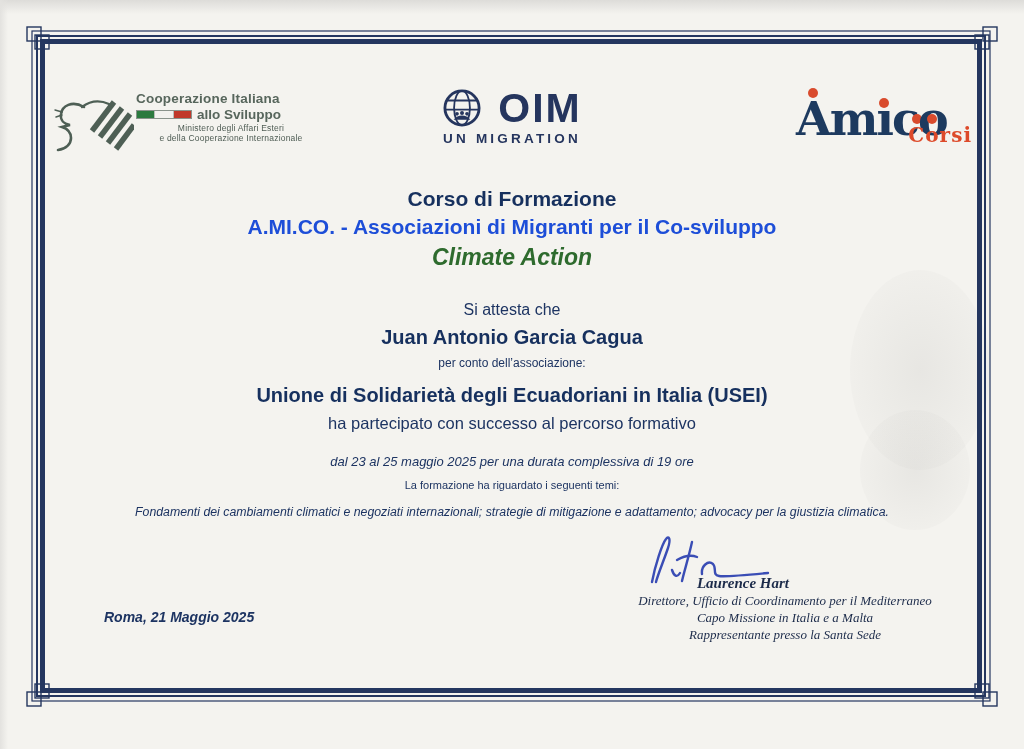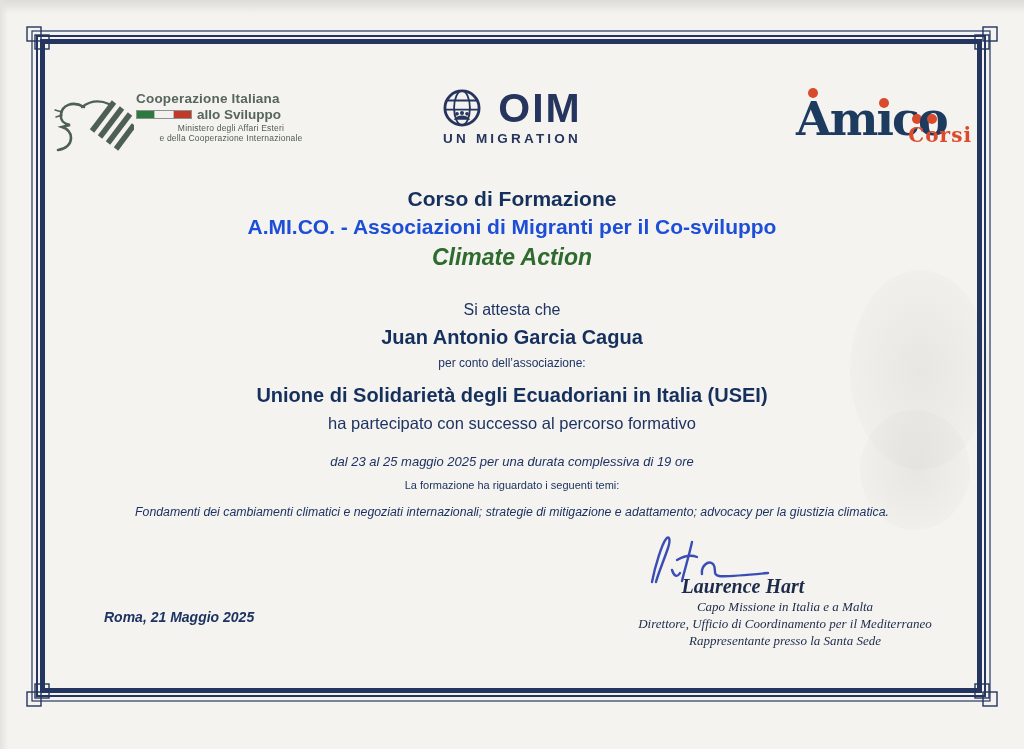--- a/index.html
+++ b/index.html
@@ -61,21 +61,21 @@
   .t-association{top:384px;font-size:20px;font-weight:bold;color:#16305e;}
   .t-completion{top:414px;font-size:16.5px;}
   .t-duration{top:454px;font-size:13px;font-style:italic;}
   .t-topics-intro{top:479px;font-size:11px;}
   .t-topics{top:505px;font-size:12.3px;font-style:italic;}
 
   
   .sig-block{position:absolute;left:618px;top:532px;width:334px;text-align:center;
     font-family:"Liberation Serif",serif;color:#1c2b4a;}
   .sig-scrawl{display:block;margin-left:4px;}
-  .sig-name{font-size:20px;font-weight:bold;font-style:italic;margin-top:-12px;
+  .sig-name{font-size:15px;font-weight:bold;font-style:italic;margin-top:-12px;
     transform:translateX(-42px);}
   .sig-title{font-size:13px;font-style:italic;line-height:17px;}
   .place-date{position:absolute;left:104px;top:609px;font-size:14px;
     font-style:italic;font-weight:600;color:#1d3462;}
 </style>
 </head>
 <body>
 
 <div class="scan-edge-top"></div>
 <div class="scan-edge-left"></div>
@@ -176,18 +176,18 @@
   <svg class="sig-scrawl" width="150" height="55" viewBox="0 0 150 55">
     <g fill="none" stroke="#3a4db5" stroke-width="2.4" stroke-linecap="round">
       <path d="M30 50 C33 34 40 12 44 7 C47 3 49 7 46 16 C42 28 36 42 34 50"></path>
       <path d="M50 38 C52 44 55 46 58 41"></path>
       <path d="M70 10 C67 24 62 40 60 49"></path>
       <path d="M55 28 C62 24 70 23 75 25"></path>
       <path d="M80 42 C79 34 86 28 91 32 C95 36 90 43 97 44 C104 45 125 43 146 41"></path>
     </g>
   </svg>
   <div class="sig-name">Laurence Hart</div>
+  <div class="sig-title">Direttore, Ufficio di Coordinamento per il Mediterraneo</div>
   <div class="sig-title">Capo Missione in Italia e a Malta</div>
-  <div class="sig-title">Direttore, Ufficio di Coordinamento per il Mediterraneo</div>
   <div class="sig-title">Rappresentante presso la Santa Sede</div>
 </div>
 
 <div class="place-date">Roma, 21 Maggio 2025</div>
 
 </body></html>

